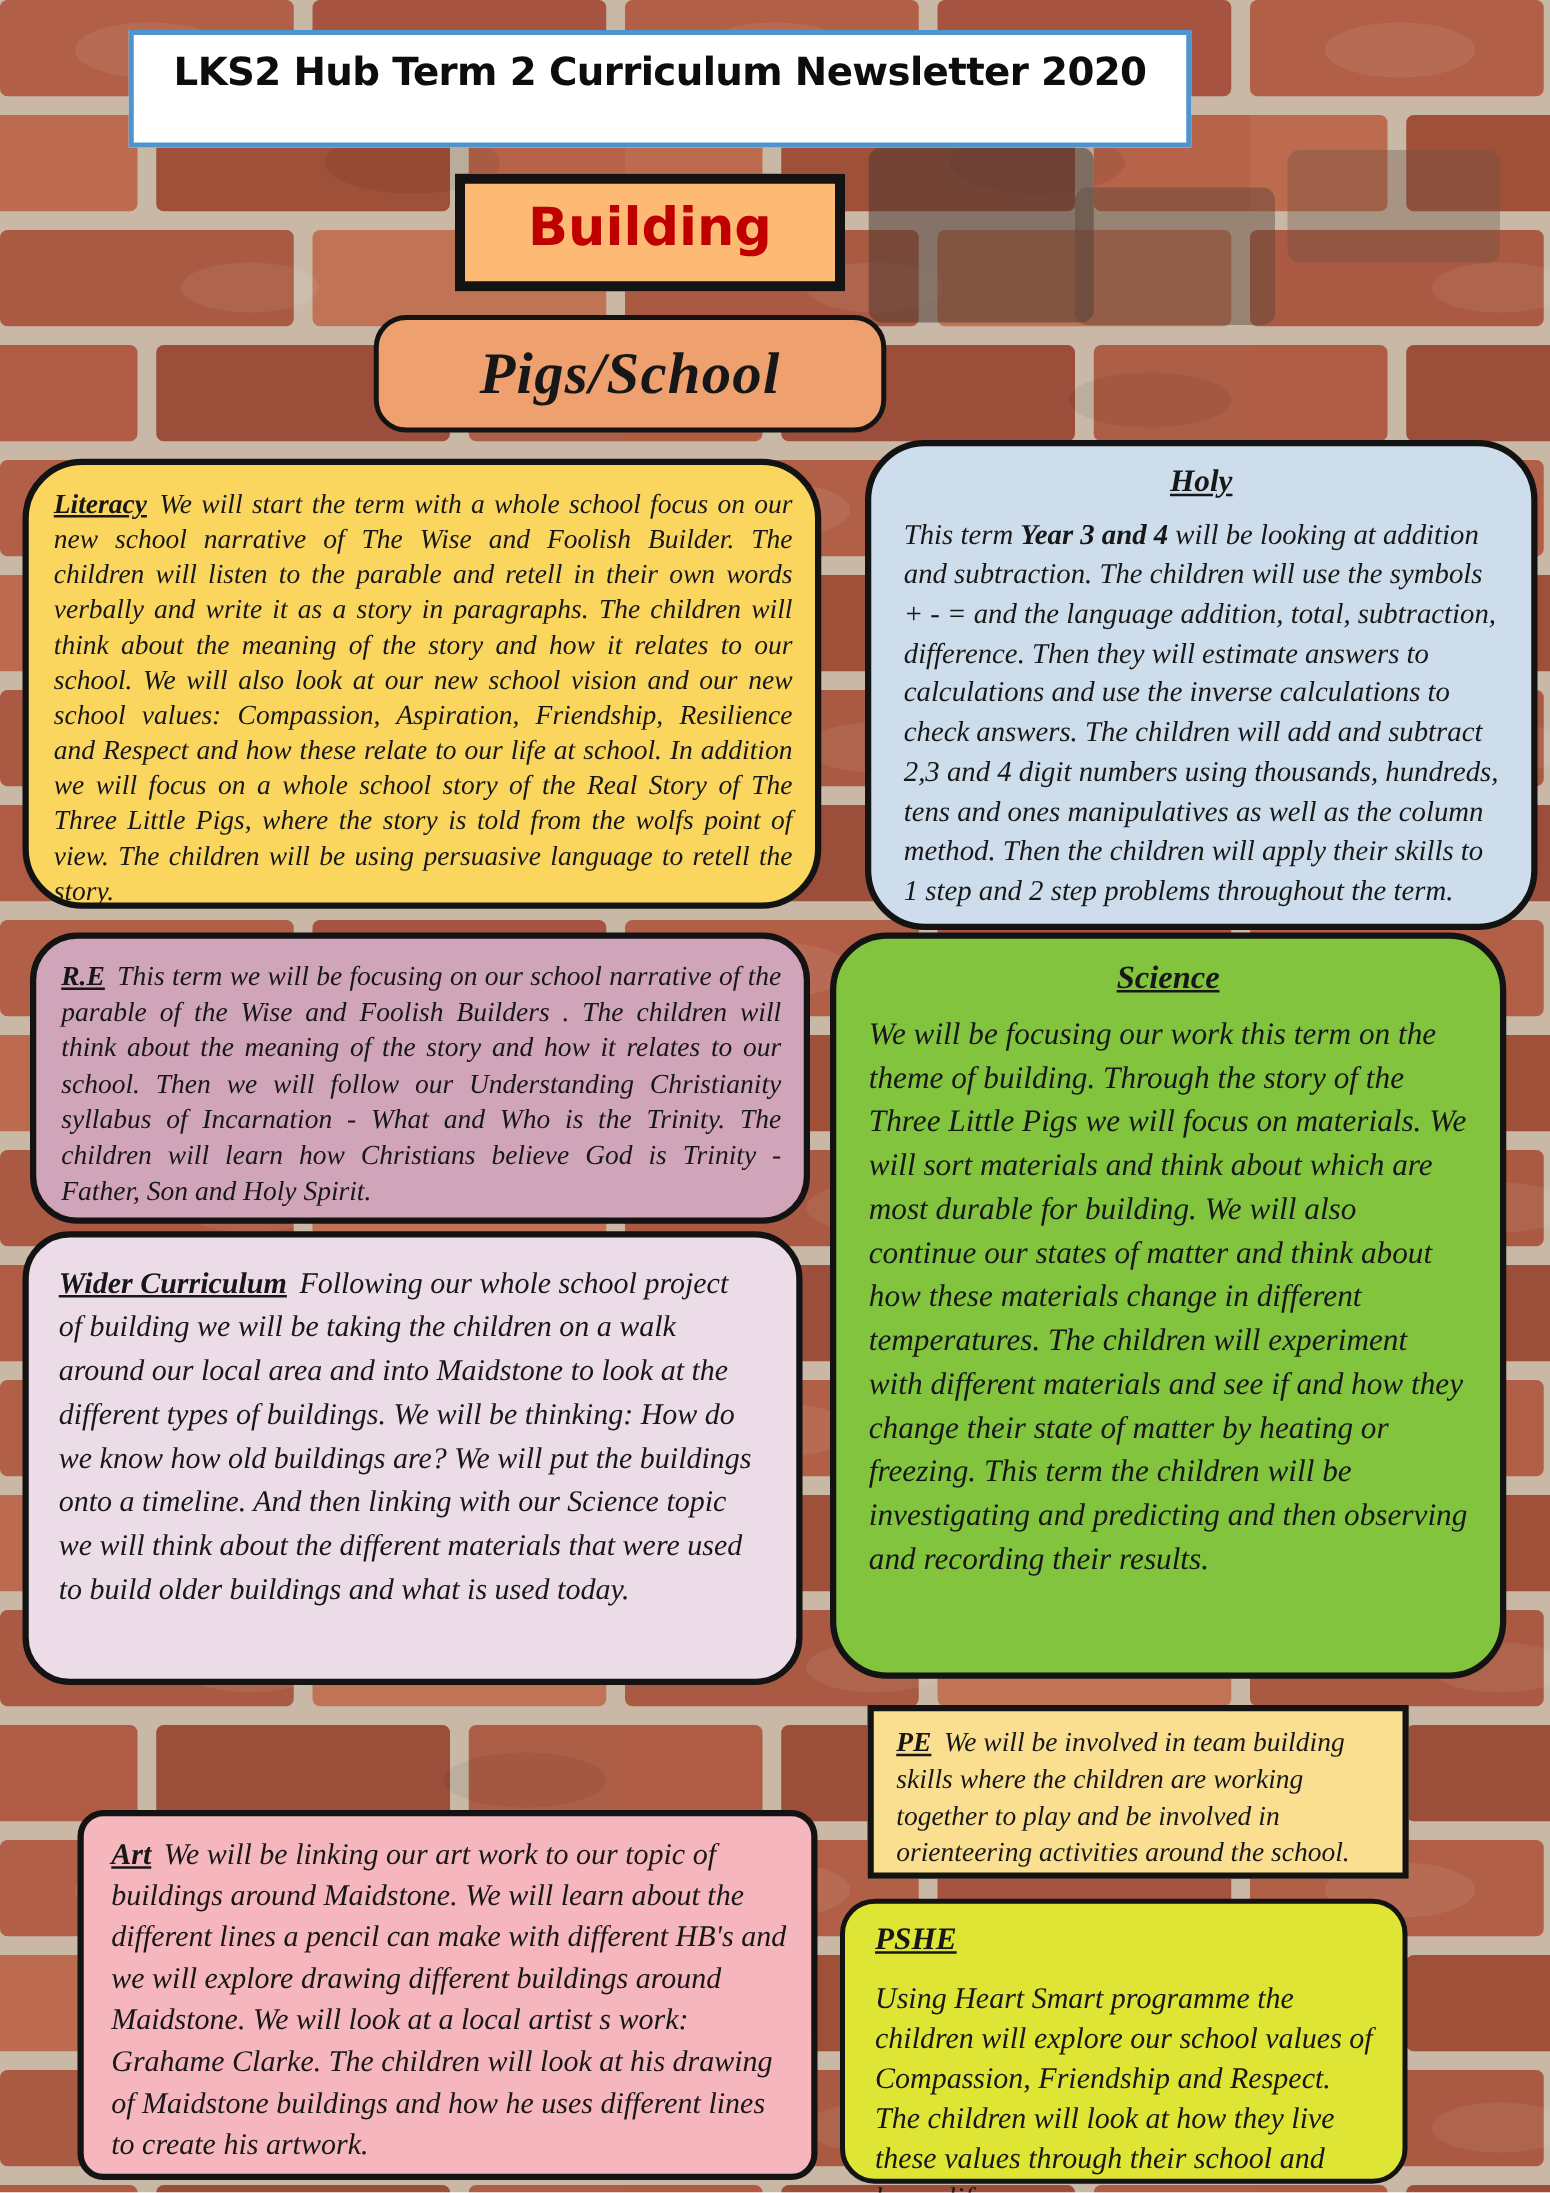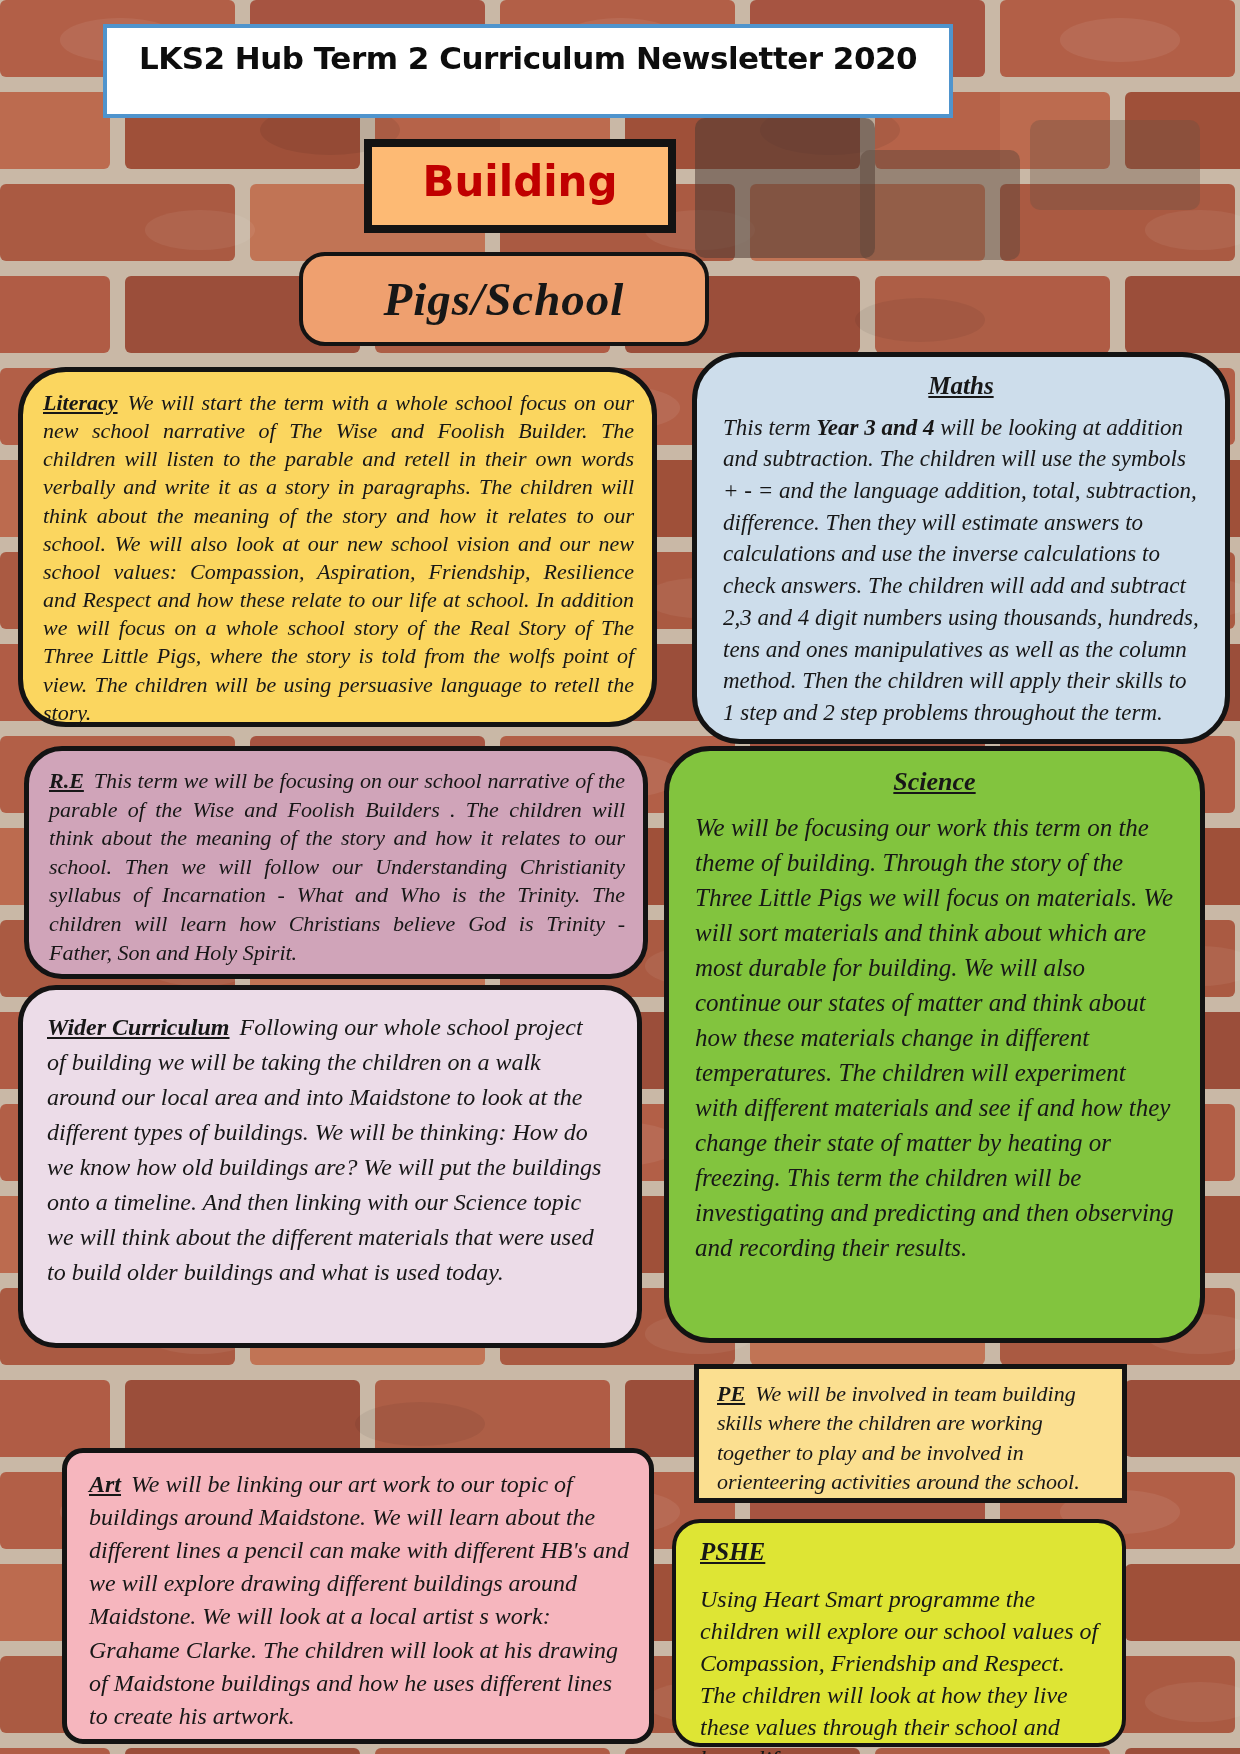--- a/index.html
+++ b/index.html
@@ -151,21 +151,21 @@
 
 <div class="box homeschool" style="background-color: rgb(239, 160, 111);">
   <span class="hs-word">Pigs/School</span>
 </div>
 
 <section class="box literacy" style="background-color: rgb(251, 214, 95);">
   <p class="subject-body"><span class="lbl">Literacy</span><span>We will start the term with a whole school focus on our new school narrative of The Wise and Foolish Builder. The children will listen to the parable and retell in their own words verbally and write it as a story in paragraphs. The children will think about the meaning of the story and how it relates to our school. We will also look at our new school vision and our new school values: Compassion, Aspiration, Friendship, Resilience and Respect and how these relate to our life at school. In addition we will focus on a whole school story of the Real Story of The Three Little Pigs, where the story is told from the wolfs point of view. The children will be using persuasive language to retell the story.</span></p>
 </section>
 
 <section class="box maths" style="background-color: rgb(205, 221, 235);">
-  <span class="ctr-title">Maths</span>
+  <span class="ctr-title">Holy</span>
   <p class="subject-body"><span>This term </span><b>Year 3 and 4</b><span> will be looking at addition and subtraction. The children will use the symbols + - = and the language addition, total, subtraction, difference. Then they will estimate answers to calculations and use the inverse calculations to check answers. The children will add and subtract 2,3 and 4 digit numbers using thousands, hundreds, tens and ones manipulatives as well as the column method. Then the children will apply their skills to 1 step and 2 step problems throughout the term.</span></p>
 </section>
 
 <section class="box re" style="background-color: rgb(208, 164, 185);">
   <p class="subject-body"><span class="lbl">R.E</span><span>This term we will be focusing on our school narrative of the parable of the Wise and Foolish Builders . The children will think about the meaning of the story and how it relates to our school. Then we will follow our Understanding Christianity syllabus of Incarnation - What and Who is the Trinity. The children will learn how Christians believe God is Trinity - Father, Son and Holy Spirit.</span></p>
 </section>
 
 <section class="box science" style="background-color: rgb(130, 196, 62);">
   <span class="ctr-title">Science</span>
   <p class="subject-body"><span>We will be focusing our work this term on the theme of building. Through the story of the Three Little Pigs we will focus on materials. We will sort materials and think about which are most durable for building. We will also continue our states of matter and think about how these materials change in different temperatures. The children will experiment with different materials and see if and how they change their state of matter by heating or freezing. This term the children will be investigating and predicting and then observing and recording their results.</span></p>

